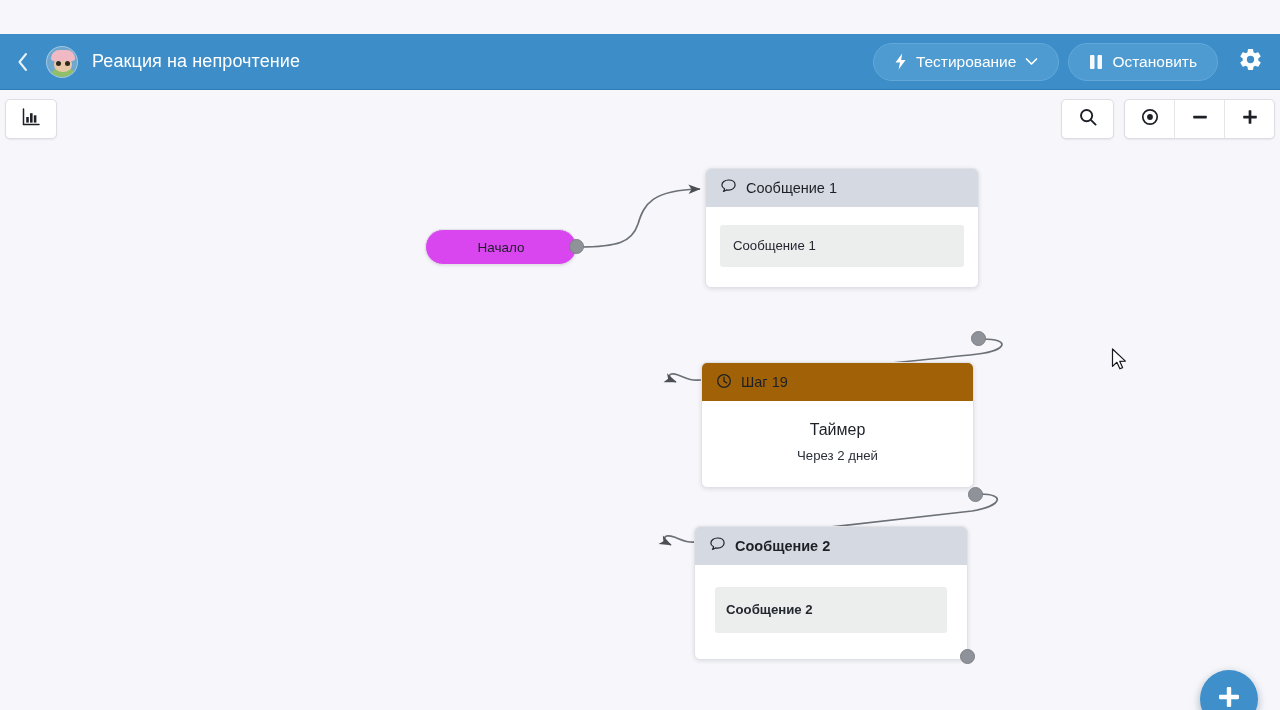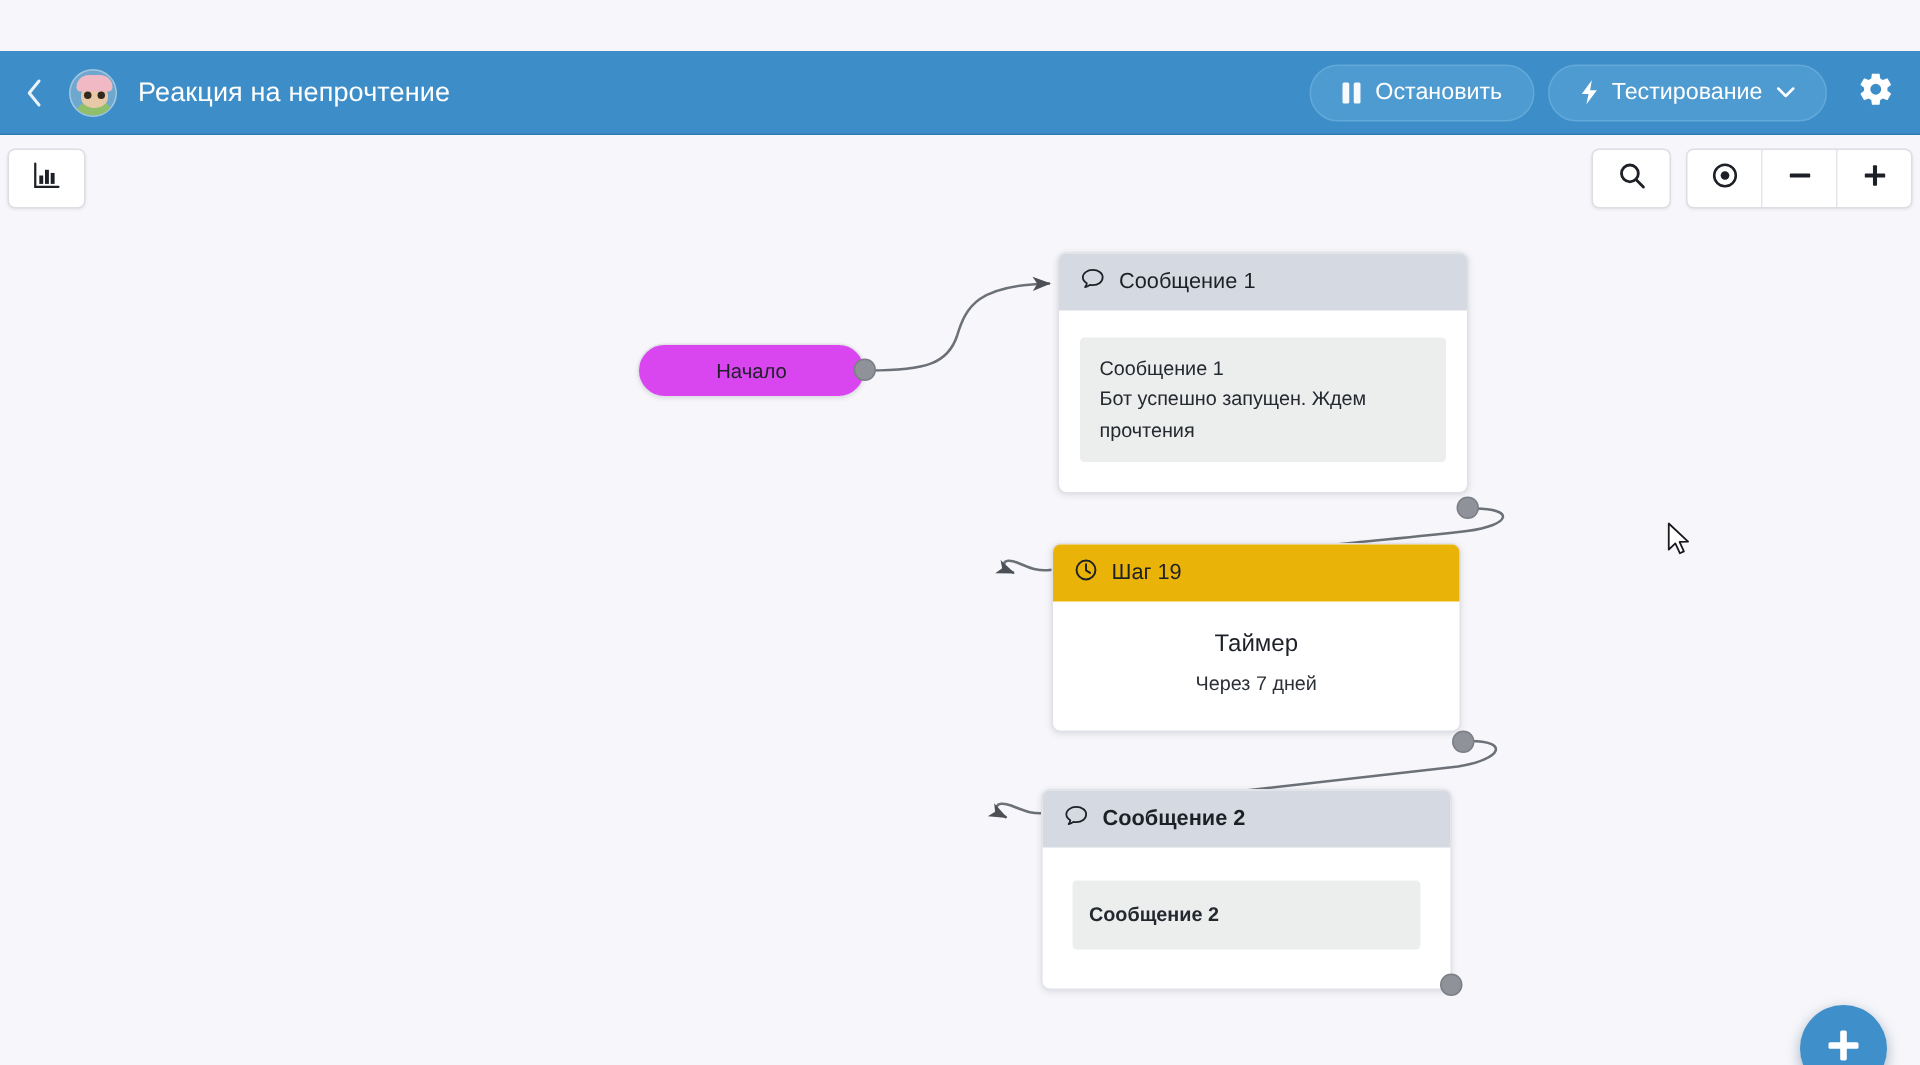--- a/index.html
+++ b/index.html
@@ -178,21 +178,21 @@
     display: flex;
     align-items: center;
     gap: 9px;
     padding: 0 14px;
     height: 38px;
     border-radius: 5px 5px 0 0;
     font-size: 14.5px;
     color: #1d2127;
   }
   .node-head.msg { background: #d5d9e1; }
-  .node-head.timer { background: #eab308; }
+  .node-head.timer { background: #a16207; }
   .node-body { padding: 18px 14px 20px 14px; }
 
   .bubble {
     background: #eceded;
     border-radius: 3px;
     padding: 11px 13px;
     font-size: 13.2px;
     color: #24282f;
     line-height: 1.55;
   }
@@ -285,40 +285,40 @@
       <div class="av-eye l"></div>
       <div class="av-eye r"></div>
     </div>
 
     <div class="header-title">Реакция на непрочтение</div>
 
     <div class="header-spacer"></div>
 
     <div class="pill-btn">
       <span>
+        <svg width="13" height="17" viewBox="0 0 13 17">
+          <path d="M8.2 0.5 L1.5 9.6 H6 L4.6 16.5 L11.6 7.1 H7.1 Z" fill="#ffffff"></path>
+        </svg>
+      </span>
+      <span>Тестирование</span>
+      <span>
+        <svg width="13" height="9" viewBox="0 0 13 9">
+          <path d="M1.5 2 L6.5 7 L11.5 2" stroke="#ffffff" stroke-width="1.7" fill="none" stroke-linecap="round" stroke-linejoin="round"></path>
+        </svg>
+      </span>
+    </div>
+
+    <div class="pill-btn">
+      <span>
         <svg width="14" height="16" viewBox="0 0 14 16">
           <rect x="1" y="1" width="4.5" height="14" rx="1" fill="#ffffff" opacity="0.95"></rect>
           <rect x="8.5" y="1" width="4.5" height="14" rx="1" fill="#ffffff" opacity="0.95"></rect>
         </svg>
       </span>
       <span>Остановить</span>
-    </div>
-
-    <div class="pill-btn">
-      <span>
-        <svg width="13" height="17" viewBox="0 0 13 17">
-          <path d="M8.2 0.5 L1.5 9.6 H6 L4.6 16.5 L11.6 7.1 H7.1 Z" fill="#ffffff"></path>
-        </svg>
-      </span>
-      <span>Тестирование</span>
-      <span>
-        <svg width="13" height="9" viewBox="0 0 13 9">
-          <path d="M1.5 2 L6.5 7 L11.5 2" stroke="#ffffff" stroke-width="1.7" fill="none" stroke-linecap="round" stroke-linejoin="round"></path>
-        </svg>
-      </span>
     </div>
 
     <div class="gear-btn">
       <span>
         <svg width="25" height="25" viewBox="0 0 24 24" fill="#ffffff">
           <path d="M19.43 12.98c.04-.32.07-.64.07-.98s-.03-.66-.07-.98l2.11-1.65a.5.5 0
             0 0 .12-.64l-2-3.46a.5.5 0 0 0-.61-.22l-2.49 1a7.3 7.3 0 0 0-1.69-.98l-.38-2.65A.49.49
             0 0 0 14 2h-4a.49.49 0 0 0-.49.42l-.38 2.65c-.61.25-1.17.58-1.69.98l-2.49-1a.5.5 0 0
             0-.61.22l-2 3.46a.5.5 0 0 0 .12.64L4.57 11c-.04.32-.07.65-.07.98s.03.66.07.98l-2.11
             1.65a.5.5 0 0 0-.12.64l2 3.46c.14.24.43.33.61.22l2.49-1c.52.4 1.08.73 1.69.98l.38
@@ -410,39 +410,38 @@
           <svg width="17" height="17" viewBox="0 0 18 18">
             <path d="M9 2.1c-3.9 0-7 2.3-7 5.2 0 1.7 1.1 3.2 2.8 4.2-.1 1-.6 2-1.2 2.7
                      1.4-.3 2.6-.9 3.4-1.6.6.1 1.3.2 2 .2 3.9 0 7-2.3 7-5.5S12.9 2.1 9 2.1z" fill="none" stroke="#1d2127" stroke-width="1.25" stroke-linejoin="round"></path>
           </svg>
         </span>
         <span>Сообщение 1</span>
       </div>
       <div class="node-body">
         <div class="bubble">
           <span class="b-line">Сообщение 1</span>
-          <span class="b-line">Бот успешно запущен. Ждем прочтения</span>
         </div>
       </div>
     </div>
     <div class="port" id="port-msg1"></div>
 
     <div class="node" id="node-timer">
       <div class="node-head timer">
         <span>
           <svg width="16" height="16" viewBox="0 0 16 16">
             <circle cx="8" cy="8" r="6.3" fill="none" stroke="#1d2127" stroke-width="1.3"></circle>
             <path d="M8 4.2 V8.2 L10.7 9.9" stroke="#1d2127" stroke-width="1.3" fill="none" stroke-linecap="round" stroke-linejoin="round"></path>
           </svg>
         </span>
         <span>Шаг 19</span>
       </div>
       <div class="node-body" style="padding:20px 22px 24px 22px;text-align:center;">
         <div class="timer-title">Таймер</div>
-        <div class="timer-sub">Через 7 дней</div>
+        <div class="timer-sub">Через 2 дней</div>
       </div>
     </div>
     <div class="port" id="port-timer"></div>
 
     <div class="node" id="node-msg2">
       <div class="node-head msg">
         <span>
           <svg width="17" height="17" viewBox="0 0 18 18">
             <path d="M9 2.1c-3.9 0-7 2.3-7 5.2 0 1.7 1.1 3.2 2.8 4.2-.1 1-.6 2-1.2 2.7
                      1.4-.3 2.6-.9 3.4-1.6.6.1 1.3.2 2 .2 3.9 0 7-2.3 7-5.5S12.9 2.1 9 2.1z" fill="none" stroke="#1d2127" stroke-width="1.25" stroke-linejoin="round"></path>

